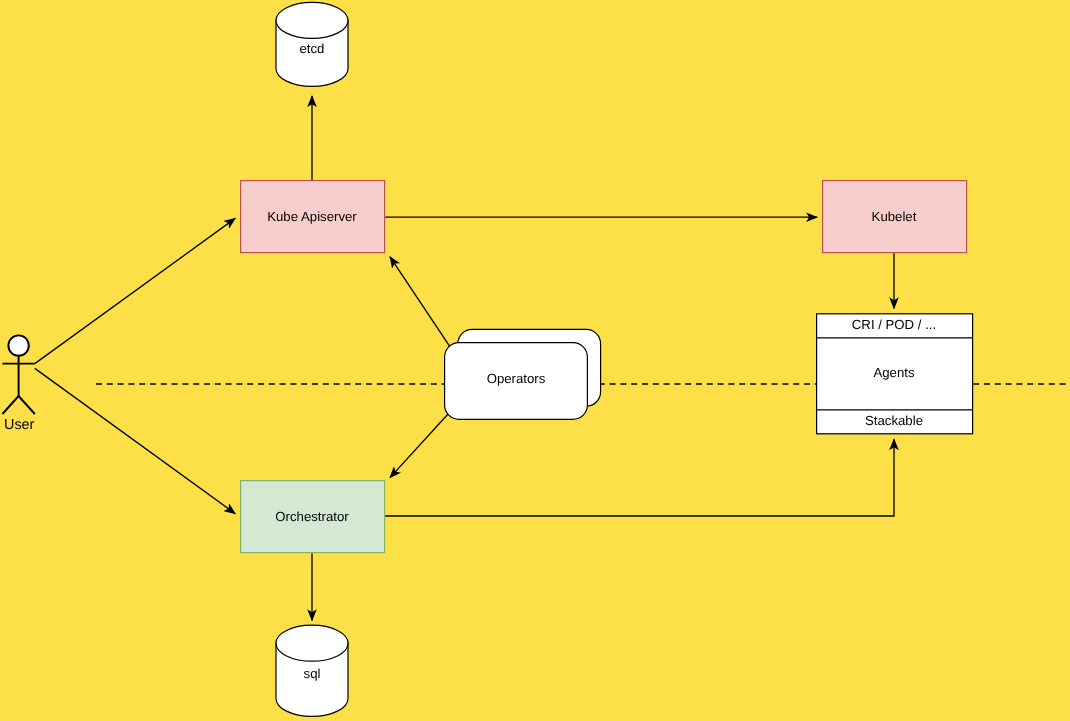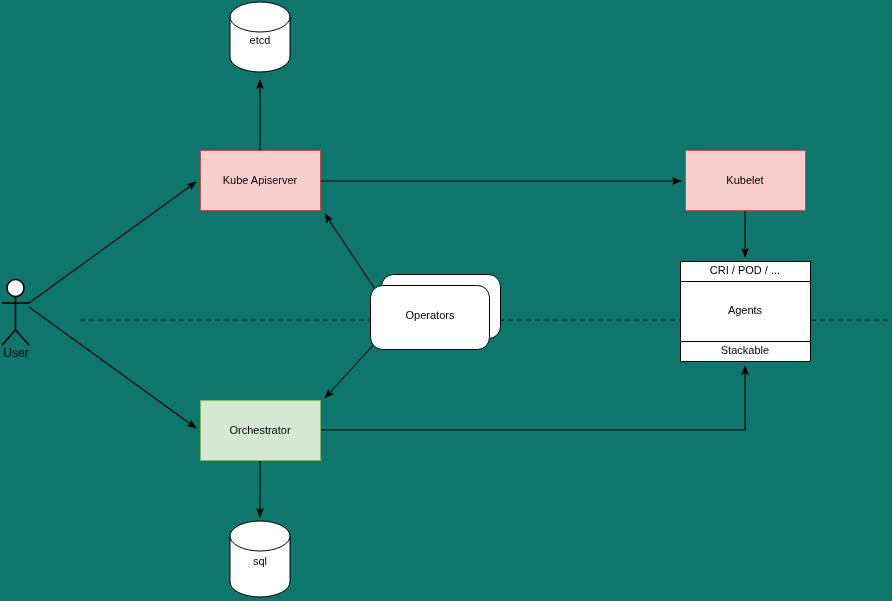--- a/index.html
+++ b/index.html
@@ -10,21 +10,21 @@
   body {
     width: 892px;
     height: 601px;
     overflow: hidden;
     font-family: "Liberation Sans", sans-serif;
   }
   #diagram-root {
     position: relative;
     width: 892px;
     height: 601px;
-    background: #0f766e;
+    background: #fde047;
   }
   svg.diagram {
     display: block;
     width: 892px;
     height: 601px;
   }
   text {
     font-family: "Liberation Sans", sans-serif;
     font-size: 11px;
     fill: #000000;

